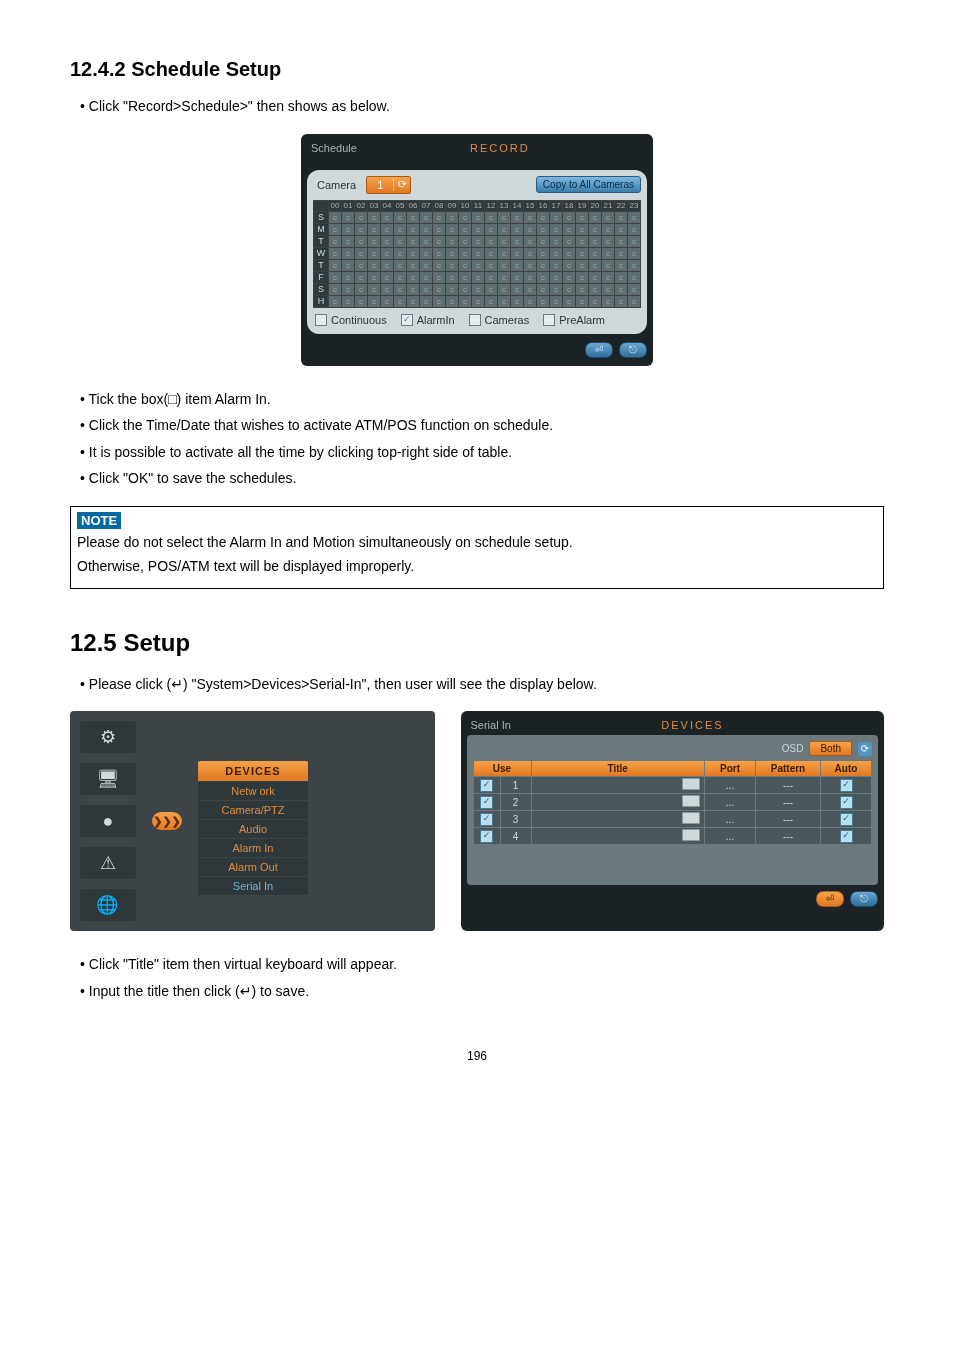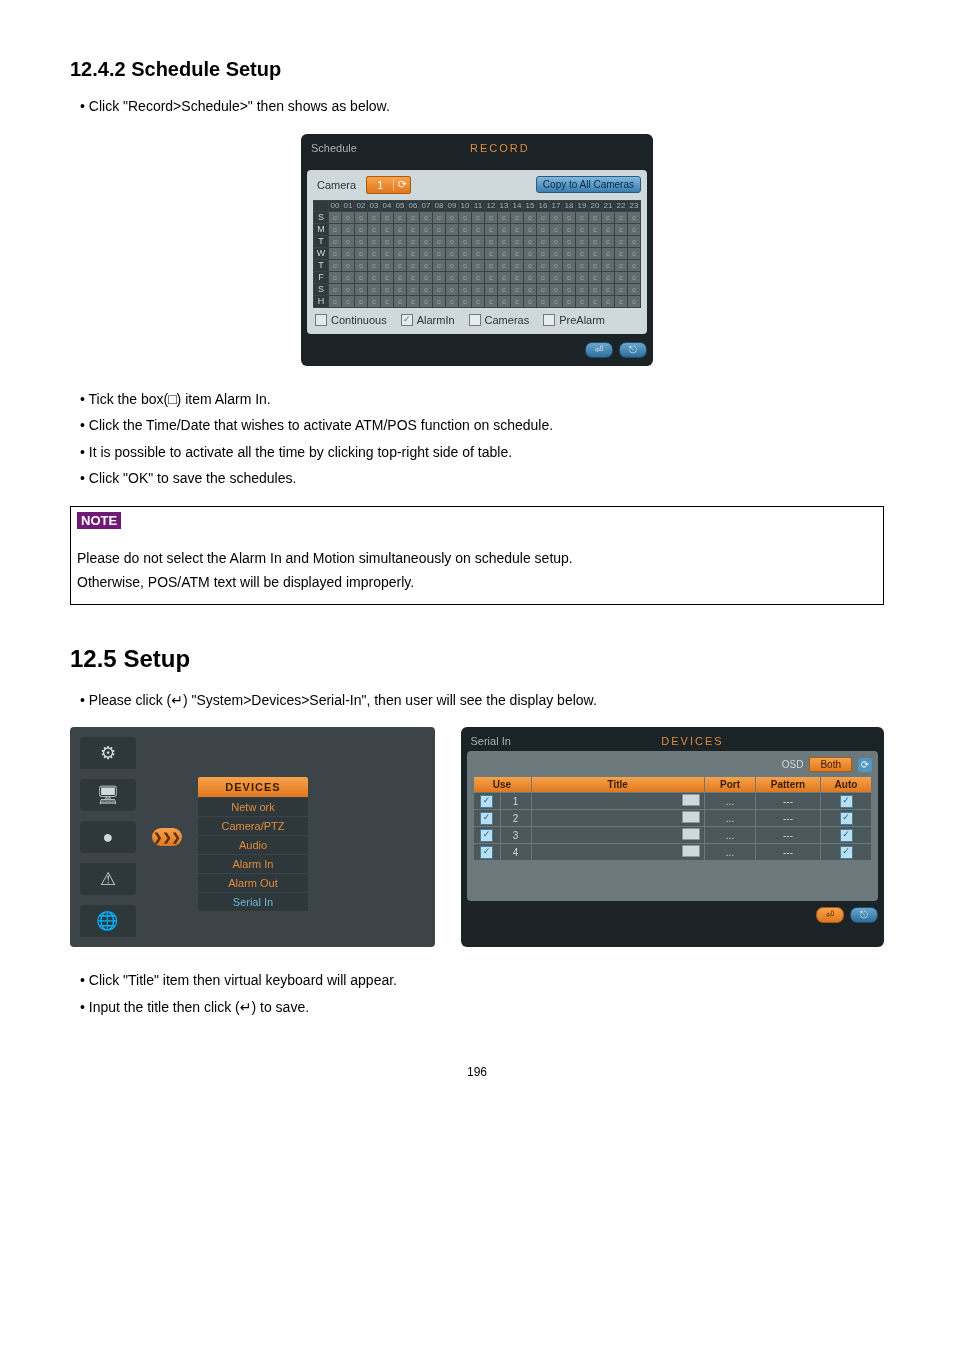--- a/index.html
+++ b/index.html
@@ -40,26 +40,26 @@
   ul.bullets li::before {
     content: "• ";
   }
   .note-box {
     border: 1px solid #000;
     margin: 8px 0 10px 0;
     padding: 4px 6px 8px 6px;
   }
   .note-label {
     display: inline-block;
-    background: #701a75;
+    background: #0369a1;
     color: #fff;
     font-weight: bold;
     font-size: 13px;
     padding: 1px 4px;
-    margin-bottom: 16px;
+    margin-bottom: 0;
   }
   .note-box p {
     margin: 2px 0;
     font-size: 14px;
     line-height: 1.6;
   }
   .center-fig {
     display: flex;
     justify-content: center;
     margin: 10px 0 20px 0;
@@ -84,21 +84,21 @@
     color: #a9b2b5;
   }
   .schedule-titlebar .rlbl {
     flex: 1 1 auto;
     text-align: center;
     color: #e28a3c;
     letter-spacing: 2px;
   }
   .sched-inner {
     background: #cfd8da;
-    border-radius: 4px;
+    border-radius: 12px;
     padding: 6px 6px 8px 6px;
     color: #2b3436;
   }
   .sched-toprow {
     display: flex;
     align-items: center;
     gap: 6px;
   }
   .sched-toprow .camlbl {
     color: #2b3436;

